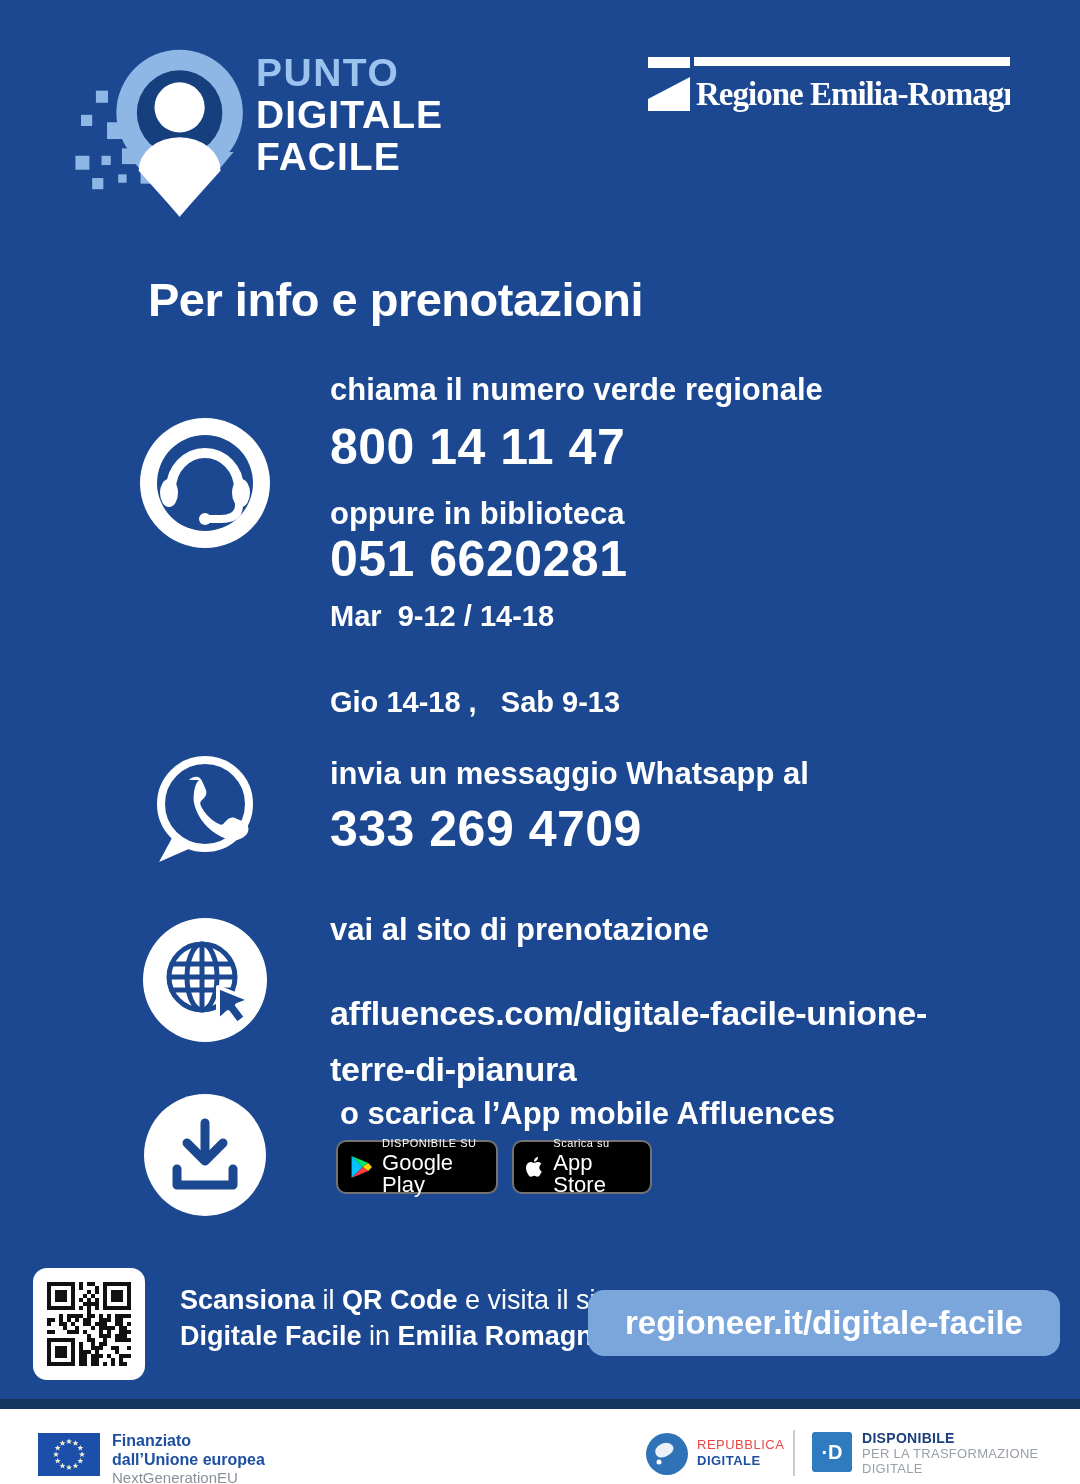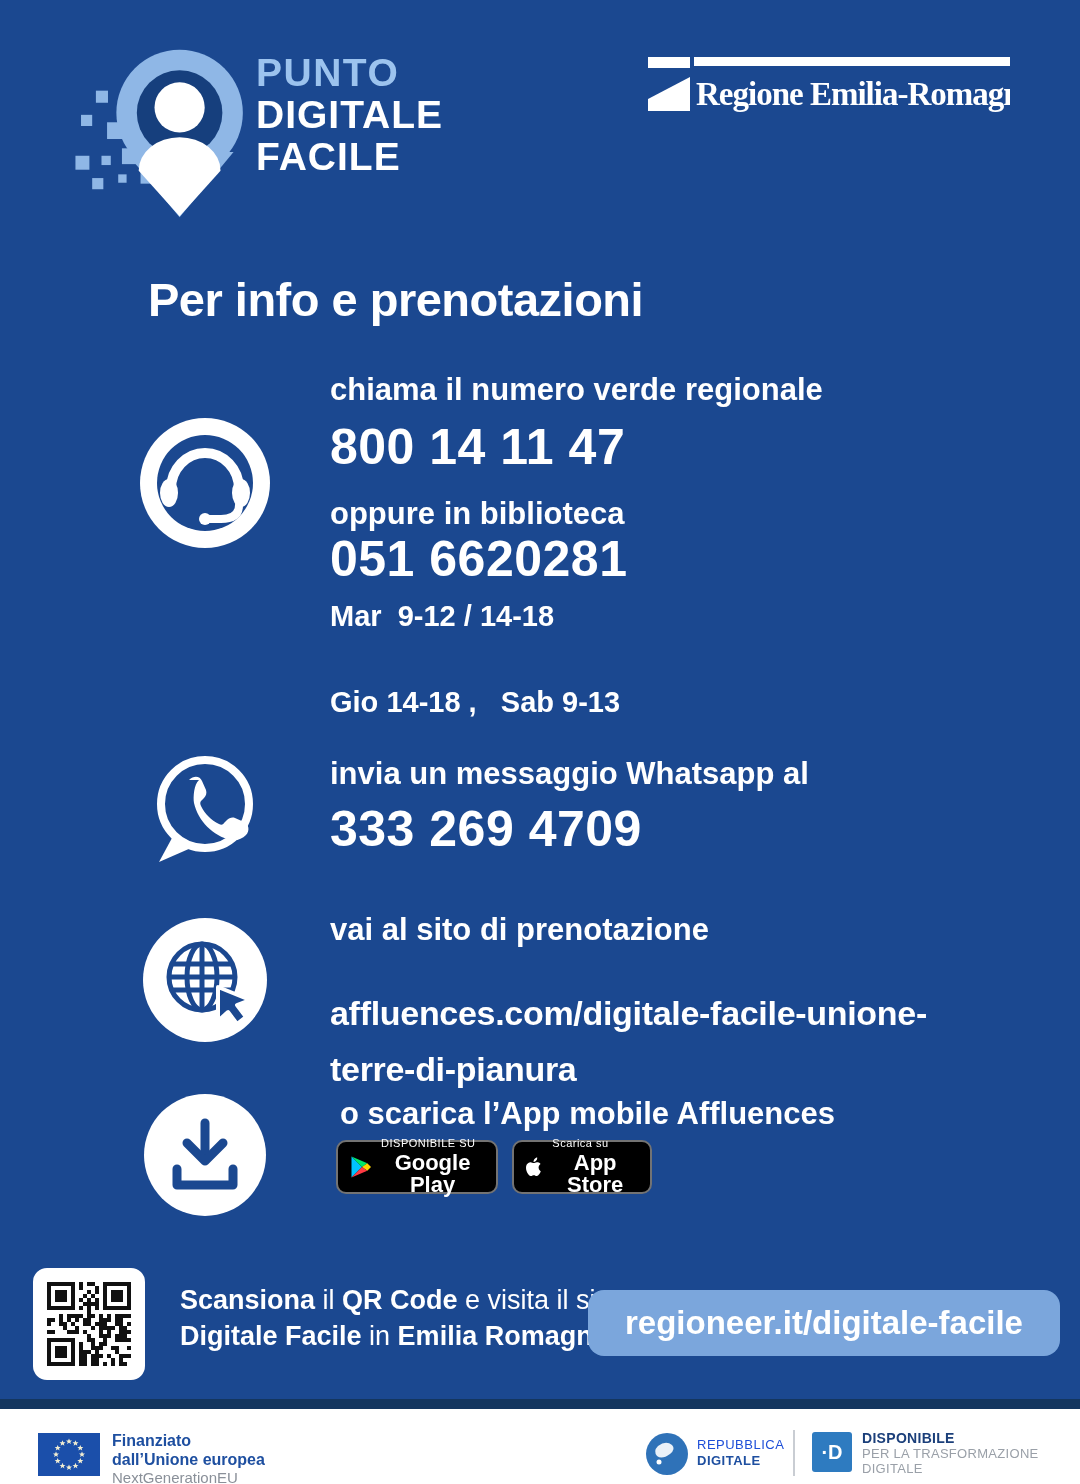--- a/index.html
+++ b/index.html
@@ -23,26 +23,26 @@
     width:472px; height:66px; background:#7ba6dc; border-radius:16px;
     display:flex; align-items:center; justify-content:center;
     font-size:33px; font-weight:bold; color:#fff; cursor:pointer;
   }
   .badge{
     height:54px; background:#000; border:2px solid #737373; border-radius:10px;
     display:flex; align-items:center; padding:0 12px; gap:10px; cursor:pointer;
   }
   .badge .txt{ display:flex; flex-direction:column; justify-content:center; line-height:1; }
   .badge .top{ font-size:11px; color:#fff; letter-spacing:0.5px; margin-bottom:3px;}
-  .badge .bottom{ font-size:22px; color:#fff; font-weight:bold; letter-spacing:0;text-align:center;}
+  .badge .bottom{ font-size:22px; color:#fff; font-weight:normal; letter-spacing:0;}
   .dark-strip{ left:0; top:1399px; width:1080px; height:10px; background:#14365f; }
   .footer{ left:0; top:1409px; width:1080px; height:75px; background:#ffffff; }
   .eu-blue{ color:#1e4fa0; font-weight:bold; font-size:16px; line-height:19px;}
   .eu-gray{ color:#8a9099; font-size:15px; }
-  .rd-gray{ color:#1d4ed8; font-size:13px; letter-spacing:0.5px; line-height:16px;}
+  .rd-gray{ color:#ef4444; font-size:13px; letter-spacing:0.5px; line-height:16px;}
   .rd-blue{ color:#1e4fa0; font-weight:bold; font-size:13px; letter-spacing:0.5px; line-height:16px;}
   .dip-badge{
     width:40px; height:40px; background:#2e7bc0; border-radius:3px;
     display:flex; align-items:center; justify-content:center;
     color:#fff; font-weight:bold; font-size:20px;
   }
   .dip1{ color:#1b3f7a; font-weight:bold; font-size:14px; line-height:15px; letter-spacing:0.3px;}
   .dip2{ color:#9aa0a8; font-size:13px; line-height:15px; letter-spacing:0.3px;}
   .vdiv{ width:2px; height:46px; background:#c9cdd3; }
   .qr-box{ width:112px; height:112px; background:#fff; border-radius:14px;

